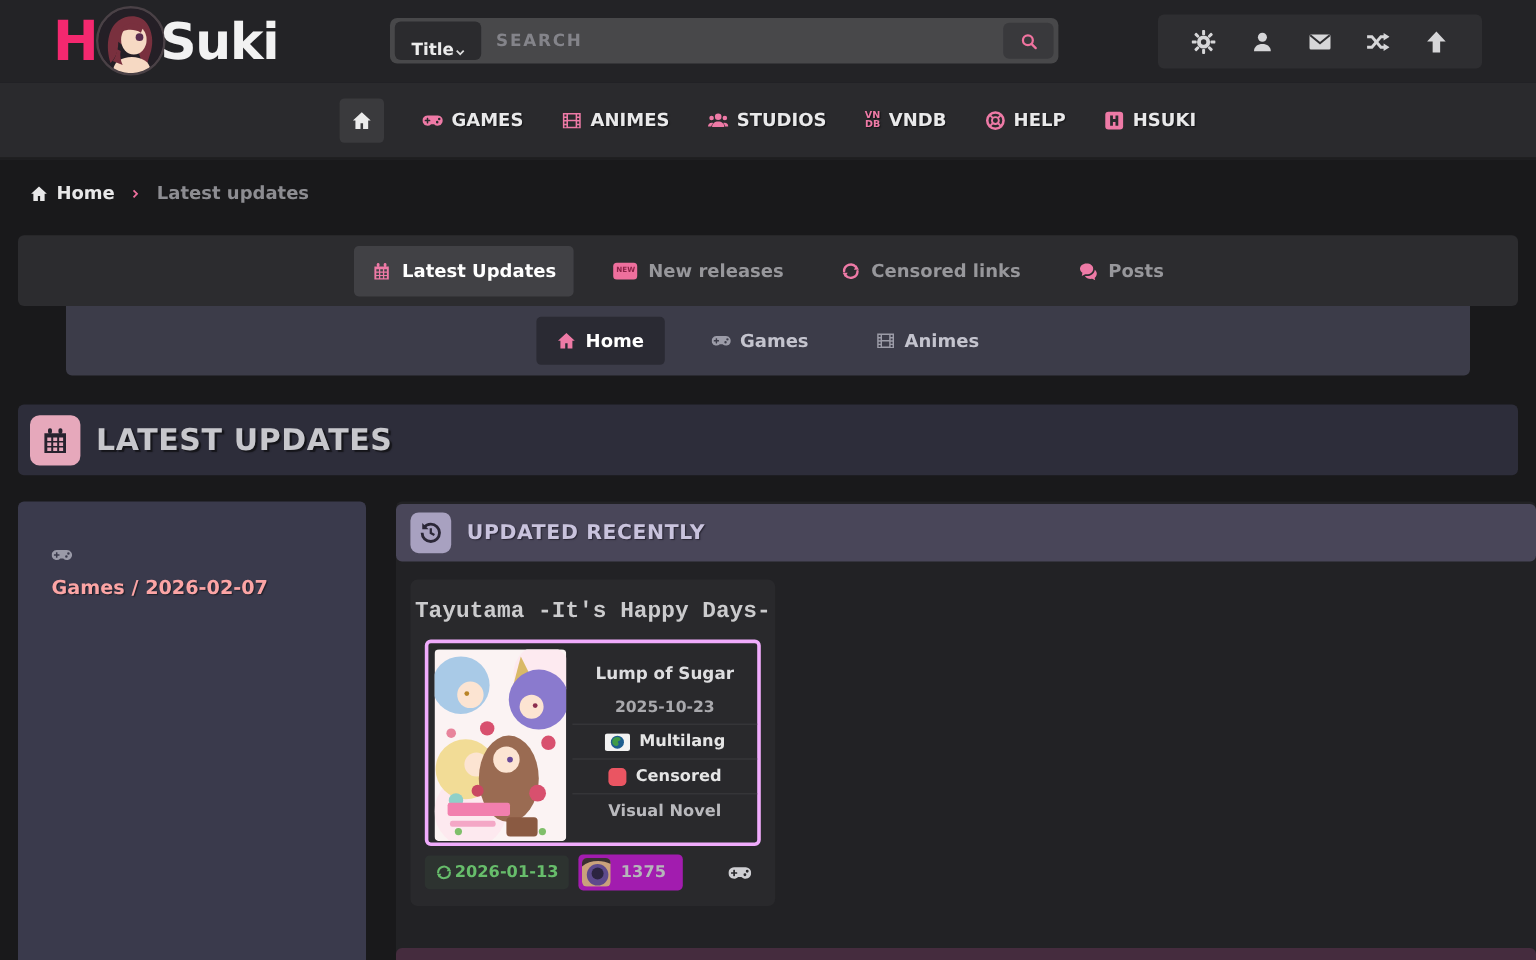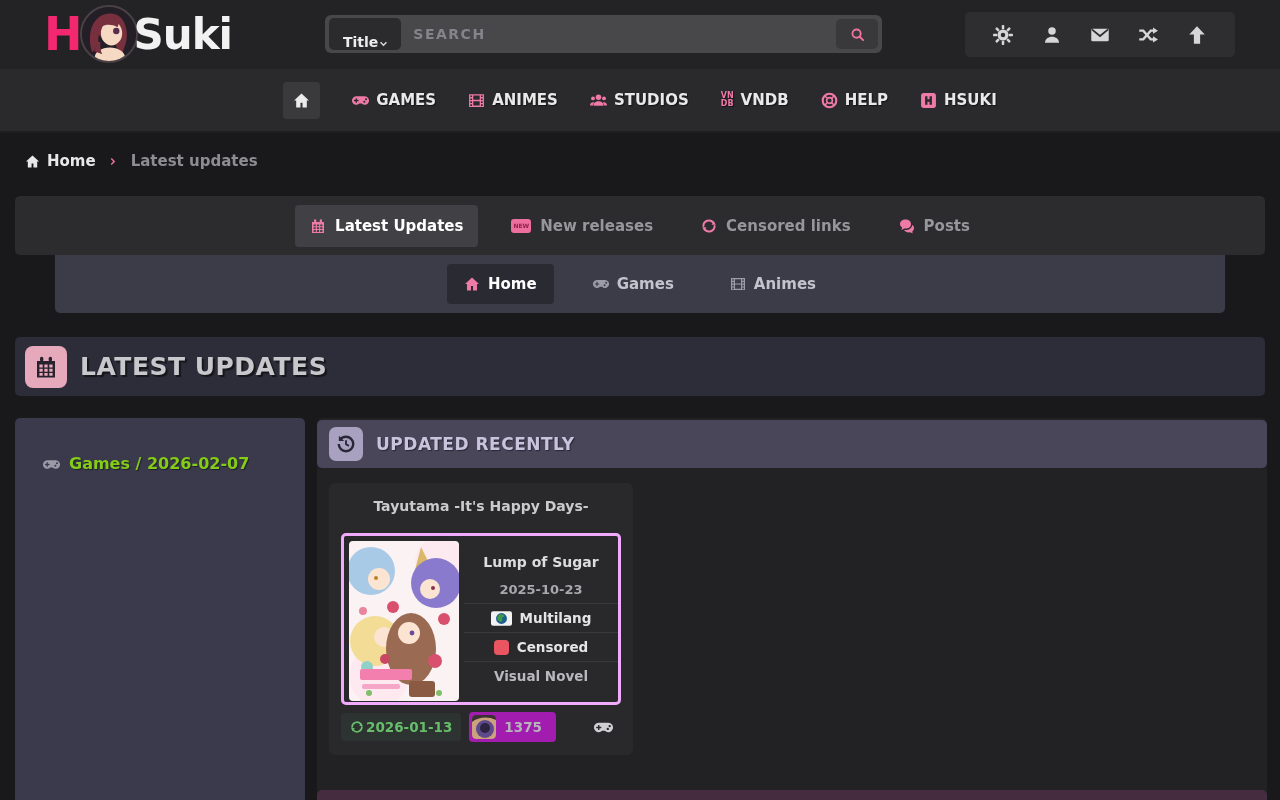--- a/index.html
+++ b/index.html
@@ -75,35 +75,35 @@
   .page-title-bar { position:absolute; top:337px; left:15px; width:1250px; height:59px; background:#2d2d3a;
     border-radius:5px; display:flex; align-items:center; }
   .page-title-icon { width:42px; height:42px; margin-left:10px; background:#e6a8bb; border-radius:8px;
     color:#27222e; display:flex; align-items:center; justify-content:center; }
   .page-title-icon svg { width:24px; height:24px; }
   .page-title { margin-left:13px; color:#c7c7cc; font-size:25px; letter-spacing:.5px; text-shadow:2px 2px 1px #15151a; }
 
   
   .sidebar { position:absolute; top:418px; left:15px; width:290px; height:382px; background:#3a3a4c;
     border-radius:5px 5px 0 0; }
-  .sidebar-group { margin:36px 0 0 28px; display:flex; align-items:flex-end; gap:9px; color:#84cc16; font-size:16px;
-    text-shadow:1px 1px 1px #20202a; }
+  .sidebar-group { margin:36px 0 0 28px; display:flex; align-items:flex-start; gap:9px; color:#fca5a5; font-size:16px;
+    text-shadow:1px 1px 1px #20202a;flex-direction:column; }
   .sidebar-group .gicon { width:17px; height:17px; color:#9a9aa8; }
 
-  .main { position:absolute; top:418px; left:317px; width:950px; height:382px; background:#222225;
+  .main { position:absolute; top:418px; left:330px; width:950px; height:382px; background:#222225;
     border-radius:5px 5px 0 0; }
   .section-header { position:absolute; top:2px; left:0; width:950px; height:48px; background:#494659;
     border-radius:5px; display:flex; align-items:center; }
   .section-icon { width:34px; height:34px; margin-left:12px; background:#a8a1c0; border-radius:7px;
     color:#2b2737; display:flex; align-items:center; justify-content:center; }
   .section-icon svg { width:20px; height:20px; }
   .section-title { margin-left:13px; color:#c9c3dd; font-size:17px; letter-spacing:.5px; text-shadow:1px 1px 1px #2a2735; }
 
   .card { position:absolute; top:65px; left:12px; width:304px; height:272px; background:#29292c; border-radius:6px; }
-  .card-title { text-align:center; padding-top:15px; color:#cbcbcd; font-size:14px; cursor:pointer; }
+  .card-title { text-align:center; padding-top:15px; color:#cbcbcd; font-size:19px; cursor:pointer;font-family:Liberation Mono, monospace; }
   .card-info { position:absolute; top:50px; left:12px; width:280px; height:172px; border:3px solid #f0abfc;
     border-radius:5px; display:flex; }
   .cover { width:110px; height:160px; margin:5px; border-radius:4px; overflow:hidden; cursor:pointer; flex:none; }
   .info-col { flex:1; display:flex; flex-direction:column; justify-content:center; text-align:center; }
   .info-row { padding:6px 4px; font-size:13.5px; color:#e5e5e5; display:flex; align-items:center; justify-content:center; gap:8px; }
   .info-row.studio { color:#dddddf; font-size:14px; }
   .info-row.rdate { color:#a9a9ad; font-size:13px; }
   .info-row.sep { border-top:1px solid #39393c; }
   .info-row.vtype { color:#b9b9bd; }
   .cens-swatch { width:15px; height:15px; border-radius:4px; background:#ea5562; }

